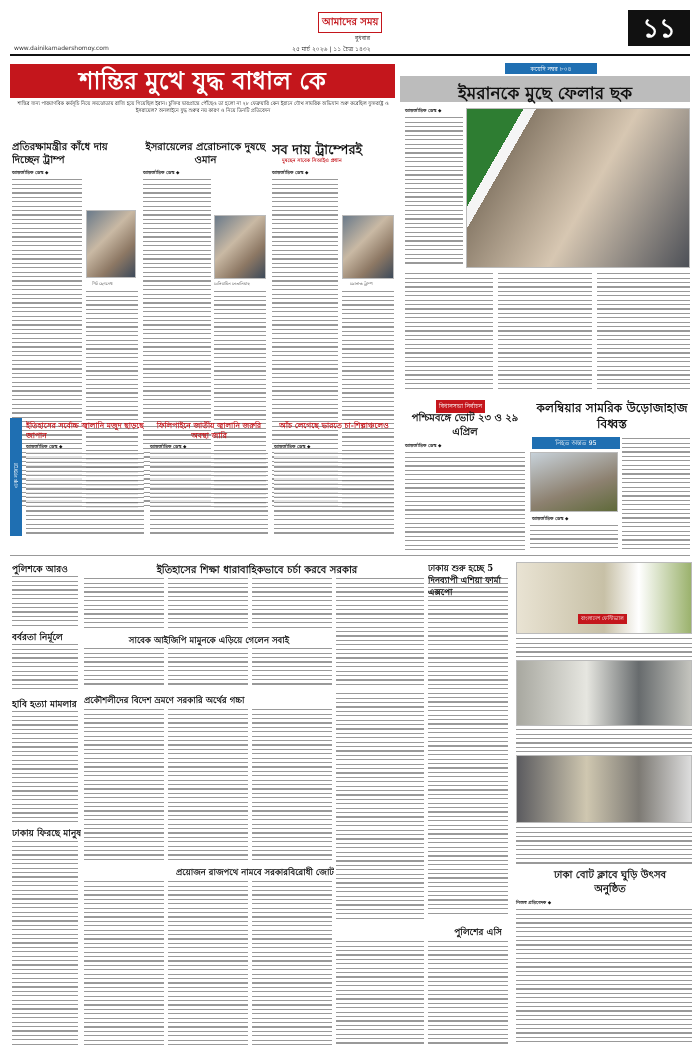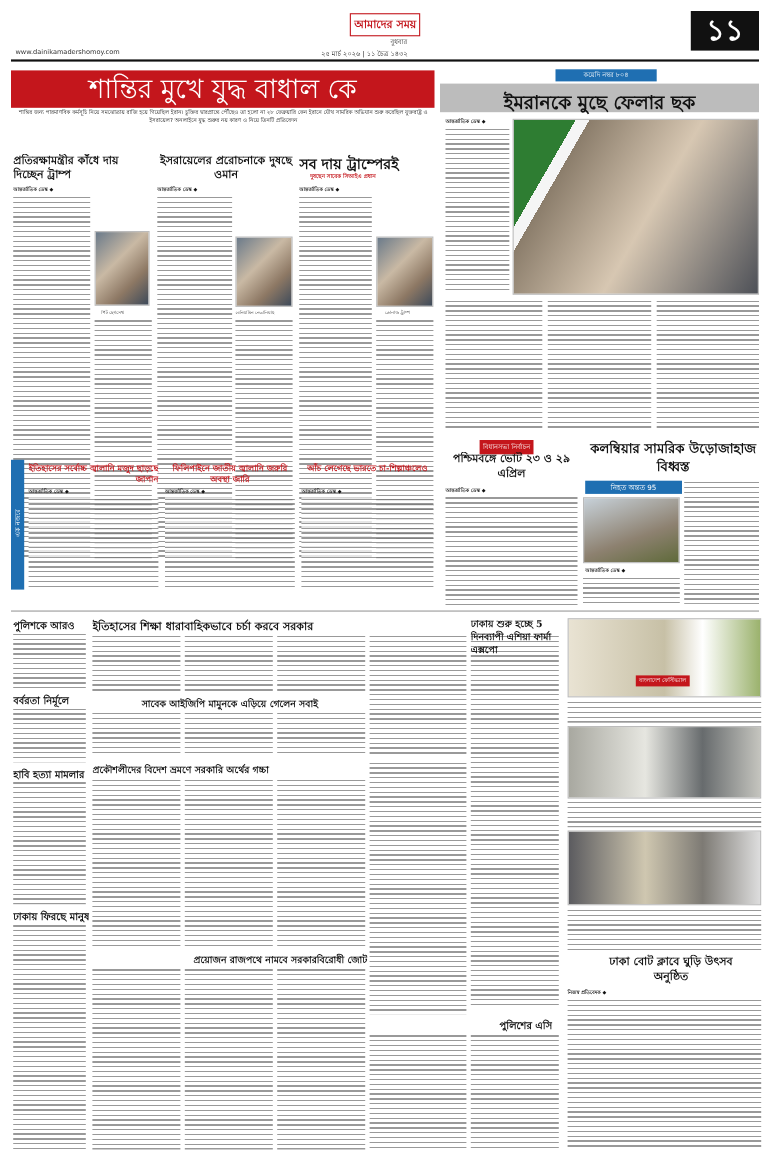--- a/index.html
+++ b/index.html
@@ -18,21 +18,21 @@
 
 <div class="abs" style="left:0;top:0;width:700px;height:52px">
   <div class="abs" style="left:14px;top:44px;font-size:6px;color:#333">www.dainikamadershomoy.com</div>
   <div class="abs hd red" style="left:318px;top:12px;font-size:10px;border:1px solid #c4161c;padding:1px 3px">আমাদের সময়</div>
   <div class="abs" style="left:355px;top:33px;font-size:6px">বুধবার</div>
   <div class="abs" style="left:292px;top:44px;font-size:6px">২৫ মার্চ ২০২৬ | ১১ চৈত্র ১৪৩২</div>
   <div class="abs" style="left:628px;top:10px;width:62px;height:36px;background:#111;color:#fff;font-size:26px;font-weight:bold;text-align:center;line-height:36px">১১</div>
 </div>
 <div class="abs" style="left:10px;top:54px;width:680px;height:2px;background:#111"></div>
 
-<div class="abs" style="left:10px;top:64px;width:385px;height:34px;background:#c4161c;color:#fff;font-size:24px;font-weight:normal;text-align:center;line-height:34px;font-family:'DejaVu Serif',serif">শান্তির মুখে যুদ্ধ বাধাল কে</div>
+<div class="abs" style="left:10px;top:64px;width:385px;height:34px;background:#c4161c;color:#fff;font-size:24px;font-weight:bold;text-align:center;line-height:34px;font-family:'DejaVu Serif',serif">শান্তির মুখে যুদ্ধ বাধাল কে</div>
 <div class="abs" style="left:12px;top:100px;width:382px;font-size:5px;line-height:7px;text-align:center;color:#111">শান্তির জন্য পারমাণবিক কর্মসূচি নিয়ে সমঝোতায় রাজি হয়ে গিয়েছিল ইরান। চুক্তির দ্বারপ্রান্তে পৌঁছেও তা হলো না ২৮ ফেব্রুয়ারি কেন ইরানে যৌথ সামরিক অভিযান শুরু করেছিল যুক্তরাষ্ট্র ও ইসরায়েল? অনলাইনে যুদ্ধ শুরুর নয় কারণ ও নিয়ে তিনটি প্রতিবেদন</div>
 
 <div class="abs hd" style="left:12px;top:140px;width:125px;font-size:10px;white-space:normal;line-height:13px;color:#111">প্রতিরক্ষামন্ত্রীর কাঁধে দায় দিচ্ছেন ট্রাম্প</div>
 <div class="abs byline" style="left:12px;top:170px">আন্তর্জাতিক ডেস্ক ◆</div>
 <div class="abs txt fill" style="left:12px;top:178px;width:70px;height:330px"></div>
 <div class="abs photo" style="left:86px;top:210px;width:50px;height:68px"></div>
 <div class="abs" style="left:92px;top:281px;font-size:4px">পিট হেগসেথ</div>
 <div class="abs txt fill" style="left:86px;top:290px;width:52px;height:218px"></div>
 
 <div class="abs hd" style="left:143px;top:140px;width:125px;font-size:10px;white-space:normal;line-height:13px;text-align:center;color:#111">ইসরায়েলের প্ররোচনাকে দুষছে ওমান</div>
@@ -67,42 +67,42 @@
 
 <div class="abs hd" style="left:532px;top:400px;width:160px;font-size:12px;white-space:normal;line-height:16px;text-align:center;color:#111">কলম্বিয়ার সামরিক উড়োজাহাজ বিধ্বস্ত</div>
 <div class="abs" style="left:532px;top:437px;width:88px;height:12px;background:#1f6fb2;color:#fff;font-size:6.5px;text-align:center;line-height:12px">নিহত অন্তত 95</div>
 <div class="abs txt fill" style="left:622px;top:437px;width:68px;height:112px"></div>
 <div class="abs photo" style="left:530px;top:452px;width:88px;height:60px;background:linear-gradient(160deg,#c7d1d9,#8d8170 60%,#5f6a3a)"></div>
 <div class="abs byline" style="left:532px;top:516px">আন্তর্জাতিক ডেস্ক ◆</div>
 <div class="abs txt fill" style="left:530px;top:524px;width:88px;height:26px"></div>
 
 <div class="abs" style="left:10px;top:418px;width:12px;height:118px;background:#1f6fb2"></div>
 <div class="abs" style="left:4px;top:470px;font-size:6px;color:#fff;transform:rotate(-90deg)">এক নজরে</div>
-<div class="abs hd red" style="left:26px;top:421px;width:118px;font-size:7.5px;white-space:normal;line-height:10px;text-align:right">ইতিহাসের সর্বোচ্চ জ্বালানি মজুদ ছাড়ছে জাপান</div>
+<div class="abs hd red" style="left:26px;top:421px;width:118px;font-size:7.5px;white-space:normal;line-height:10px;text-align:left">ইতিহাসের সর্বোচ্চ জ্বালানি মজুদ ছাড়ছে জাপান</div>
 <div class="abs byline" style="left:26px;top:444px">আন্তর্জাতিক ডেস্ক ◆</div>
 <div class="abs txt fill" style="left:26px;top:452px;width:118px;height:84px"></div>
 <div class="abs hd red" style="left:150px;top:421px;width:118px;font-size:7.5px;white-space:normal;line-height:10px;text-align:center">ফিলিপাইনে জাতীয় জ্বালানি জরুরি অবস্থা জারি</div>
 <div class="abs byline" style="left:150px;top:444px">আন্তর্জাতিক ডেস্ক ◆</div>
 <div class="abs txt fill" style="left:150px;top:452px;width:118px;height:84px"></div>
 <div class="abs hd red" style="left:274px;top:421px;width:120px;font-size:7.5px;white-space:normal;line-height:10px;text-align:center">আঁচ লেগেছে ভারতে চা-শিল্পাঞ্চলেও</div>
 <div class="abs byline" style="left:274px;top:444px">আন্তর্জাতিক ডেস্ক ◆</div>
 <div class="abs txt fill" style="left:274px;top:452px;width:120px;height:84px"></div>
 
 <div class="abs rule" style="left:10px;top:555px;width:680px;height:1px"></div>
 
 <div class="abs hd" style="left:12px;top:562px;font-size:9px">পুলিশকে আরও</div>
 <div class="abs txt fill" style="left:12px;top:575px;width:66px;height:52px"></div>
 <div class="abs hd" style="left:12px;top:630px;font-size:9px">বর্বরতা নির্মূলে</div>
 <div class="abs txt fill" style="left:12px;top:643px;width:66px;height:50px"></div>
 <div class="abs hd" style="left:12px;top:697px;font-size:9px">হাবি হত্যা মামলার</div>
 <div class="abs txt fill" style="left:12px;top:710px;width:66px;height:112px"></div>
 <div class="abs hd" style="left:12px;top:826px;font-size:9px">ঢাকায় ফিরছে মানুষ</div>
 <div class="abs txt fill" style="left:12px;top:840px;width:66px;height:205px"></div>
 
-<div class="abs hd" style="left:84px;top:562px;width:346px;font-size:10px;text-align:left;color:#111">ইতিহাসের শিক্ষা ধারাবাহিকভাবে চর্চা করবে সরকার</div>
+<div class="abs hd" style="left:84px;top:562px;width:346px;font-size:10px;text-align:center;color:#111">ইতিহাসের শিক্ষা ধারাবাহিকভাবে চর্চা করবে সরকার</div>
 <div class="abs txt fill" style="left:84px;top:577px;width:80px;height:52px"></div>
 <div class="abs txt fill" style="left:168px;top:577px;width:80px;height:52px"></div>
 <div class="abs txt fill" style="left:252px;top:577px;width:80px;height:52px"></div>
 <div class="abs txt fill" style="left:336px;top:577px;width:88px;height:110px"></div>
 
 <div class="abs hd" style="left:84px;top:634px;width:250px;font-size:8.5px;text-align:center;color:#111">সাবেক আইজিপি মামুনকে এড়িয়ে গেলেন সবাই</div>
 <div class="abs txt fill" style="left:84px;top:647px;width:80px;height:40px"></div>
 <div class="abs txt fill" style="left:168px;top:647px;width:80px;height:40px"></div>
 <div class="abs txt fill" style="left:252px;top:647px;width:80px;height:40px"></div>
 

